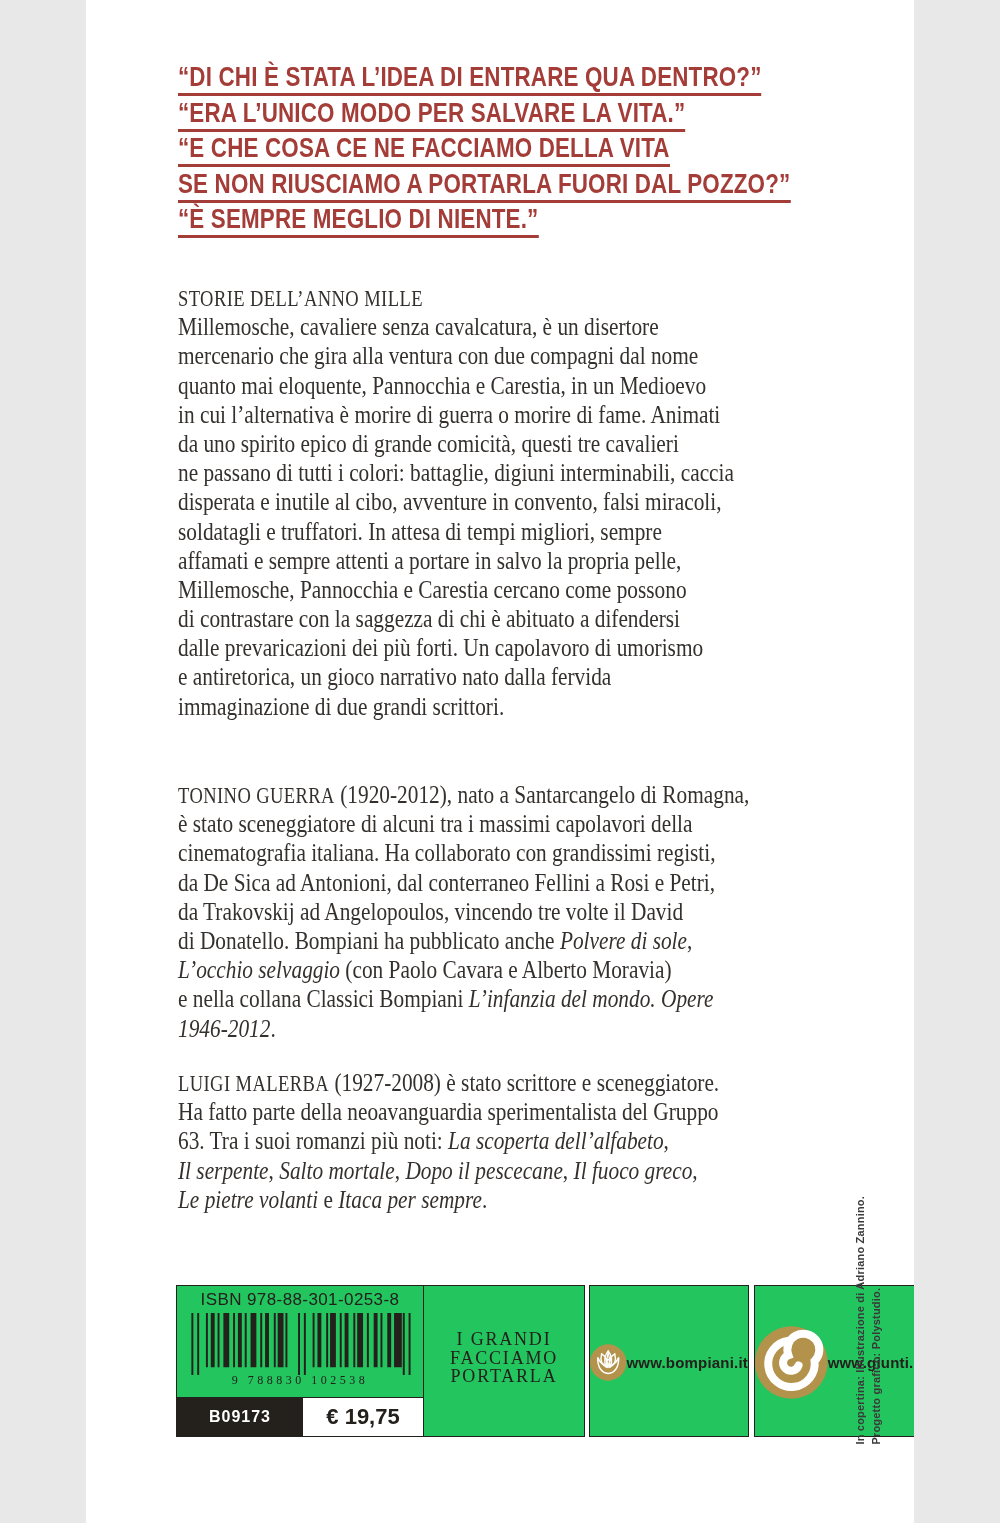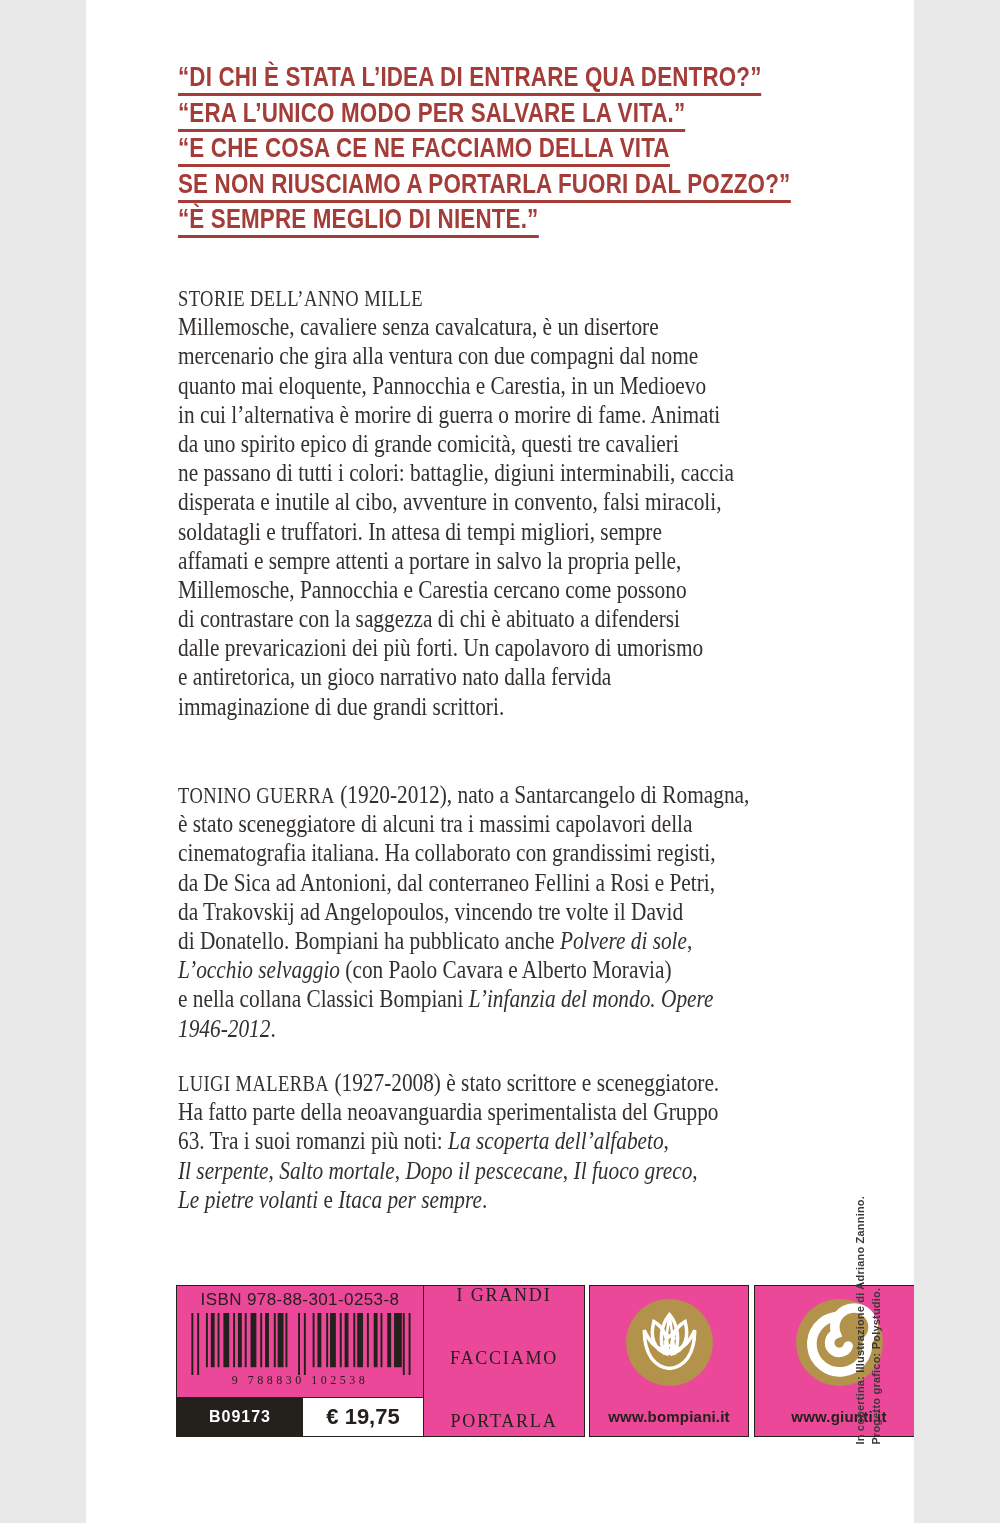--- a/index.html
+++ b/index.html
@@ -35,21 +35,21 @@
   .synopsis { top:283px; }
   .bio1 { top:780px; }
   .bio2 { top:1068px; }
 
   
   .footer {
     position:absolute; left:90px; top:1285px; height:152px;
     display:flex; align-items:stretch;
     font-family:"Liberation Sans", sans-serif; color:#24201c;
   }
-  .cell { border:1px solid #24201c; background:#ec4899; }
+  .cell { border:1px solid #24201c; background:#22c55e; }
 
   .cell-isbn { width:248px; display:flex; flex-direction:column; }
   .isbn-top {
     flex:1; border-bottom:1px solid #24201c;
     display:flex; flex-direction:column; align-items:center; padding-top:4px;
   }
   .isbn-label { font-size:17px; letter-spacing:0.4px; }
   .barcode { margin-top:2px; }
   .barcode-digits { font-size:12px; letter-spacing:3.5px; margin-top:-3px; white-space:pre;font-family:Liberation Serif, serif; }
   .price-row { height:38px; display:flex; }
@@ -57,27 +57,27 @@
     width:126px; background:#24201c; color:#fff; font-weight:bold; font-size:16px;
     display:flex; align-items:center; justify-content:center; letter-spacing:1px;
   }
   .price-box {
     flex:1; display:flex; align-items:center; justify-content:center;
     font-weight:bold; font-size:22px; color:#24201c; background:#fff;
   }
 
   .cell-series {
     width:162px; margin-left:-1px;
-    display:flex; flex-direction:column; align-items:center; justify-content:space-between;
+    display:flex; flex-direction:column; align-items:center; justify-content:center;
     font-family:"Liberation Serif", serif; font-size:18px; line-height:18.5px;
     letter-spacing:1.8px; text-align:center; padding-bottom:6px;
   }
 
   .cell-logo {
-    display:flex; flex-direction:column; align-items:center; justify-content:space-between;
+    display:flex; flex-direction:row; align-items:center; justify-content:space-between;
     padding:13px 0 11px;
   }
   .cell-bompiani { width:160px; margin-left:4px; }
   .cell-giunti   { width:170px; margin-left:5px; }
   .url { font-weight:bold; font-size:15px; letter-spacing:0.2px; }
 
   
   .credits {
     position:absolute; right:30px; bottom:78px;
     writing-mode:vertical-rl; transform:rotate(180deg);

